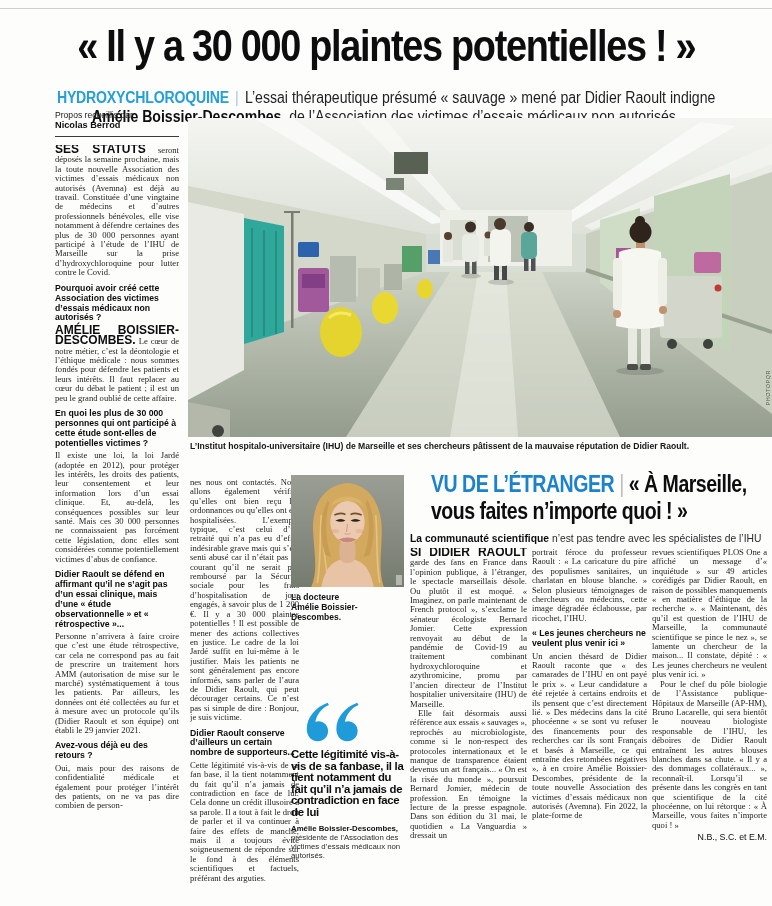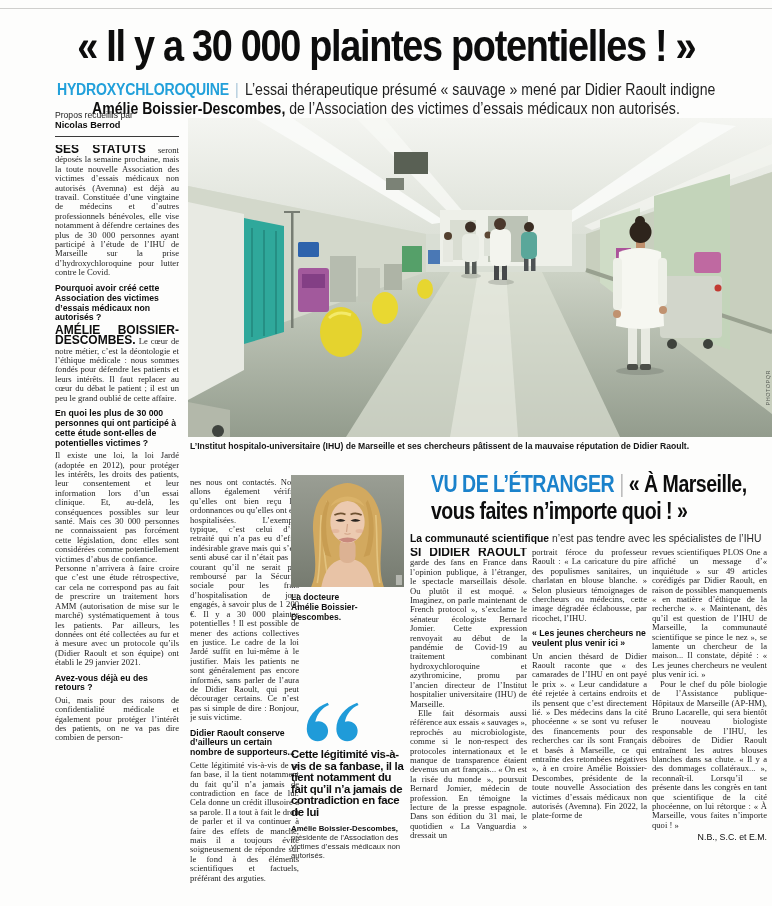--- a/index.html
+++ b/index.html
@@ -12,21 +12,21 @@
   .topline { position:absolute; top:8px; left:0; right:0; border-top:1px solid #cfcfcd; }
 
   
   .headline {
     position:absolute; top:22px; left:0; right:0; text-align:center;
     font-family:"Liberation Sans", sans-serif; font-weight:800;
     font-size:44px; letter-spacing:-1.5px; color:#0d0d0d; line-height:48px;
   }
   .headline .squeeze { display:inline-block; transform:scaleX(.86); transform-origin:center top; white-space:nowrap; }
   .kicker {
-    position:absolute; top:80px; left:0; right:0; text-align:center;
+    position:absolute; top:88px; left:0; right:0; text-align:center;
     font-family:"Liberation Sans", sans-serif; font-size:16px; line-height:19px; color:#1f1f1f;
   }
   .kline { display:block; white-space:nowrap; }
   .ksqueeze { display:inline-block; transform:scaleX(.88); transform-origin:center top; }
   .ktag { color:#22a0da; font-weight:800; letter-spacing:-0.2px; }
   .ksep { color:#a9c6d8; font-weight:300; margin:0 7px; }
   .kbold { font-weight:800; color:#0e0e0e; }
 
   
   .byline { position:absolute; left:55px; top:110px; width:124px;
@@ -202,20 +202,21 @@
     <figcaption class="vcredit">PHOTOPQR</figcaption>
   </figure>
   <div class="photocap">L’Institut hospitalo-universitaire (IHU) de Marseille et ses chercheurs pâtissent de la mauvaise réputation de Didier Raoult.</div>
 
   <section class="col1">
     <p class="body"><span class="lead">SES STATUTS</span> <span>seront déposés la semaine prochaine, mais la toute nouvelle Association des victimes d’essais médicaux non autorisés (Avemna) est déjà au travail. Constituée d’une vingtaine de médecins et d’autres professionnels bénévoles, elle vise notamment à défendre certaines des plus de 30 000 personnes ayant participé à l’étude de l’IHU de Marseille sur la prise d’hydroxychloroquine pour lutter contre le Covid.</span></p>
     <h3 class="q">Pourquoi avoir créé cette Association des victimes d’essais médicaux non autorisés ?</h3>
     <p class="body"><span class="lead">AMÉLIE BOISSIER-DESCOMBES.</span> <span>Le cœur de notre métier, c’est la déontologie et l’éthique médicale : nous sommes fondés pour défendre les patients et leurs intérêts. Il faut replacer au cœur du débat le patient ; il est un peu le grand oublié de cette affaire.</span></p>
     <h3 class="q">En quoi les plus de 30 000 personnes qui ont participé à cette étude sont-elles de potentielles victimes ?</h3>
     <p class="body">Il existe une loi, la loi Jardé (adoptée en 2012), pour protéger les intérêts, les droits des patients, leur consentement et leur information lors d’un essai clinique. Et, au-delà, les conséquences possibles sur leur santé. Mais ces 30 000 personnes ne connaissaient pas forcément cette législation, donc elles sont considérées comme potentiellement victimes d’abus de confiance.</p>
+    <h3 class="q">Didier Raoult se défend en affirmant qu’il ne s’agit pas d’un essai clinique, mais d’une « étude observationnelle » et « rétrospective »...</h3>
     <p class="body">Personne n’arrivera à faire croire que c’est une étude rétrospective, car cela ne correspond pas au fait de prescrire un traitement hors AMM (autorisation de mise sur le marché) systématiquement à tous les patients. Par ailleurs, les données ont été collectées au fur et à mesure avec un protocole qu’ils (Didier Raoult et son équipe) ont établi le 29 janvier 2021.</p>
     <h3 class="q">Avez-vous déjà eu des retours ?</h3>
     <p class="body">Oui, mais pour des raisons de confidentialité médicale et également pour protéger l’intérêt des patients, on ne va pas dire combien de person-</p>
   </section>
 
   <section class="col2">
     <p class="body">nes nous ont contactés. Nous allons également vérifier qu’elles ont bien reçu les ordonnances ou qu’elles ont été hospitalisées. L’exemple typique, c’est celui d’un retraité qui n’a pas eu d’effet indésirable grave mais qui s’est senti abusé car il n’était pas au courant qu’il ne serait pas remboursé par la Sécurité sociale pour les frais d’hospitalisation de jour engagés, à savoir plus de 1 200 €. Il y a 30 000 plaintes potentielles ! Il est possible de mener des actions collectives en justice. Le cadre de la loi Jardé suffit en lui-même à le justifier. Mais les patients ne sont généralement pas encore informés, sans parler de l’aura de Didier Raoult, qui peut décourager certains. Ce n’est pas si simple de dire : Bonjour, je suis victime.</p>
     <h3 class="q">Didier Raoult conserve d’ailleurs un certain nombre de supporteurs...</h3>
     <p class="body">Cette légitimité vis-à-vis de sa fan base, il la tient notamment du fait qu’il n’a jamais de contradiction en face de lui. Cela donne un crédit illusoire à sa parole. Il a tout à fait le droit de parler et il va continuer à faire des effets de manche, mais il a toujours évité soigneusement de répondre sur le fond à des éléments scientifiques et factuels, préférant des arguties.</p>
   </section>

